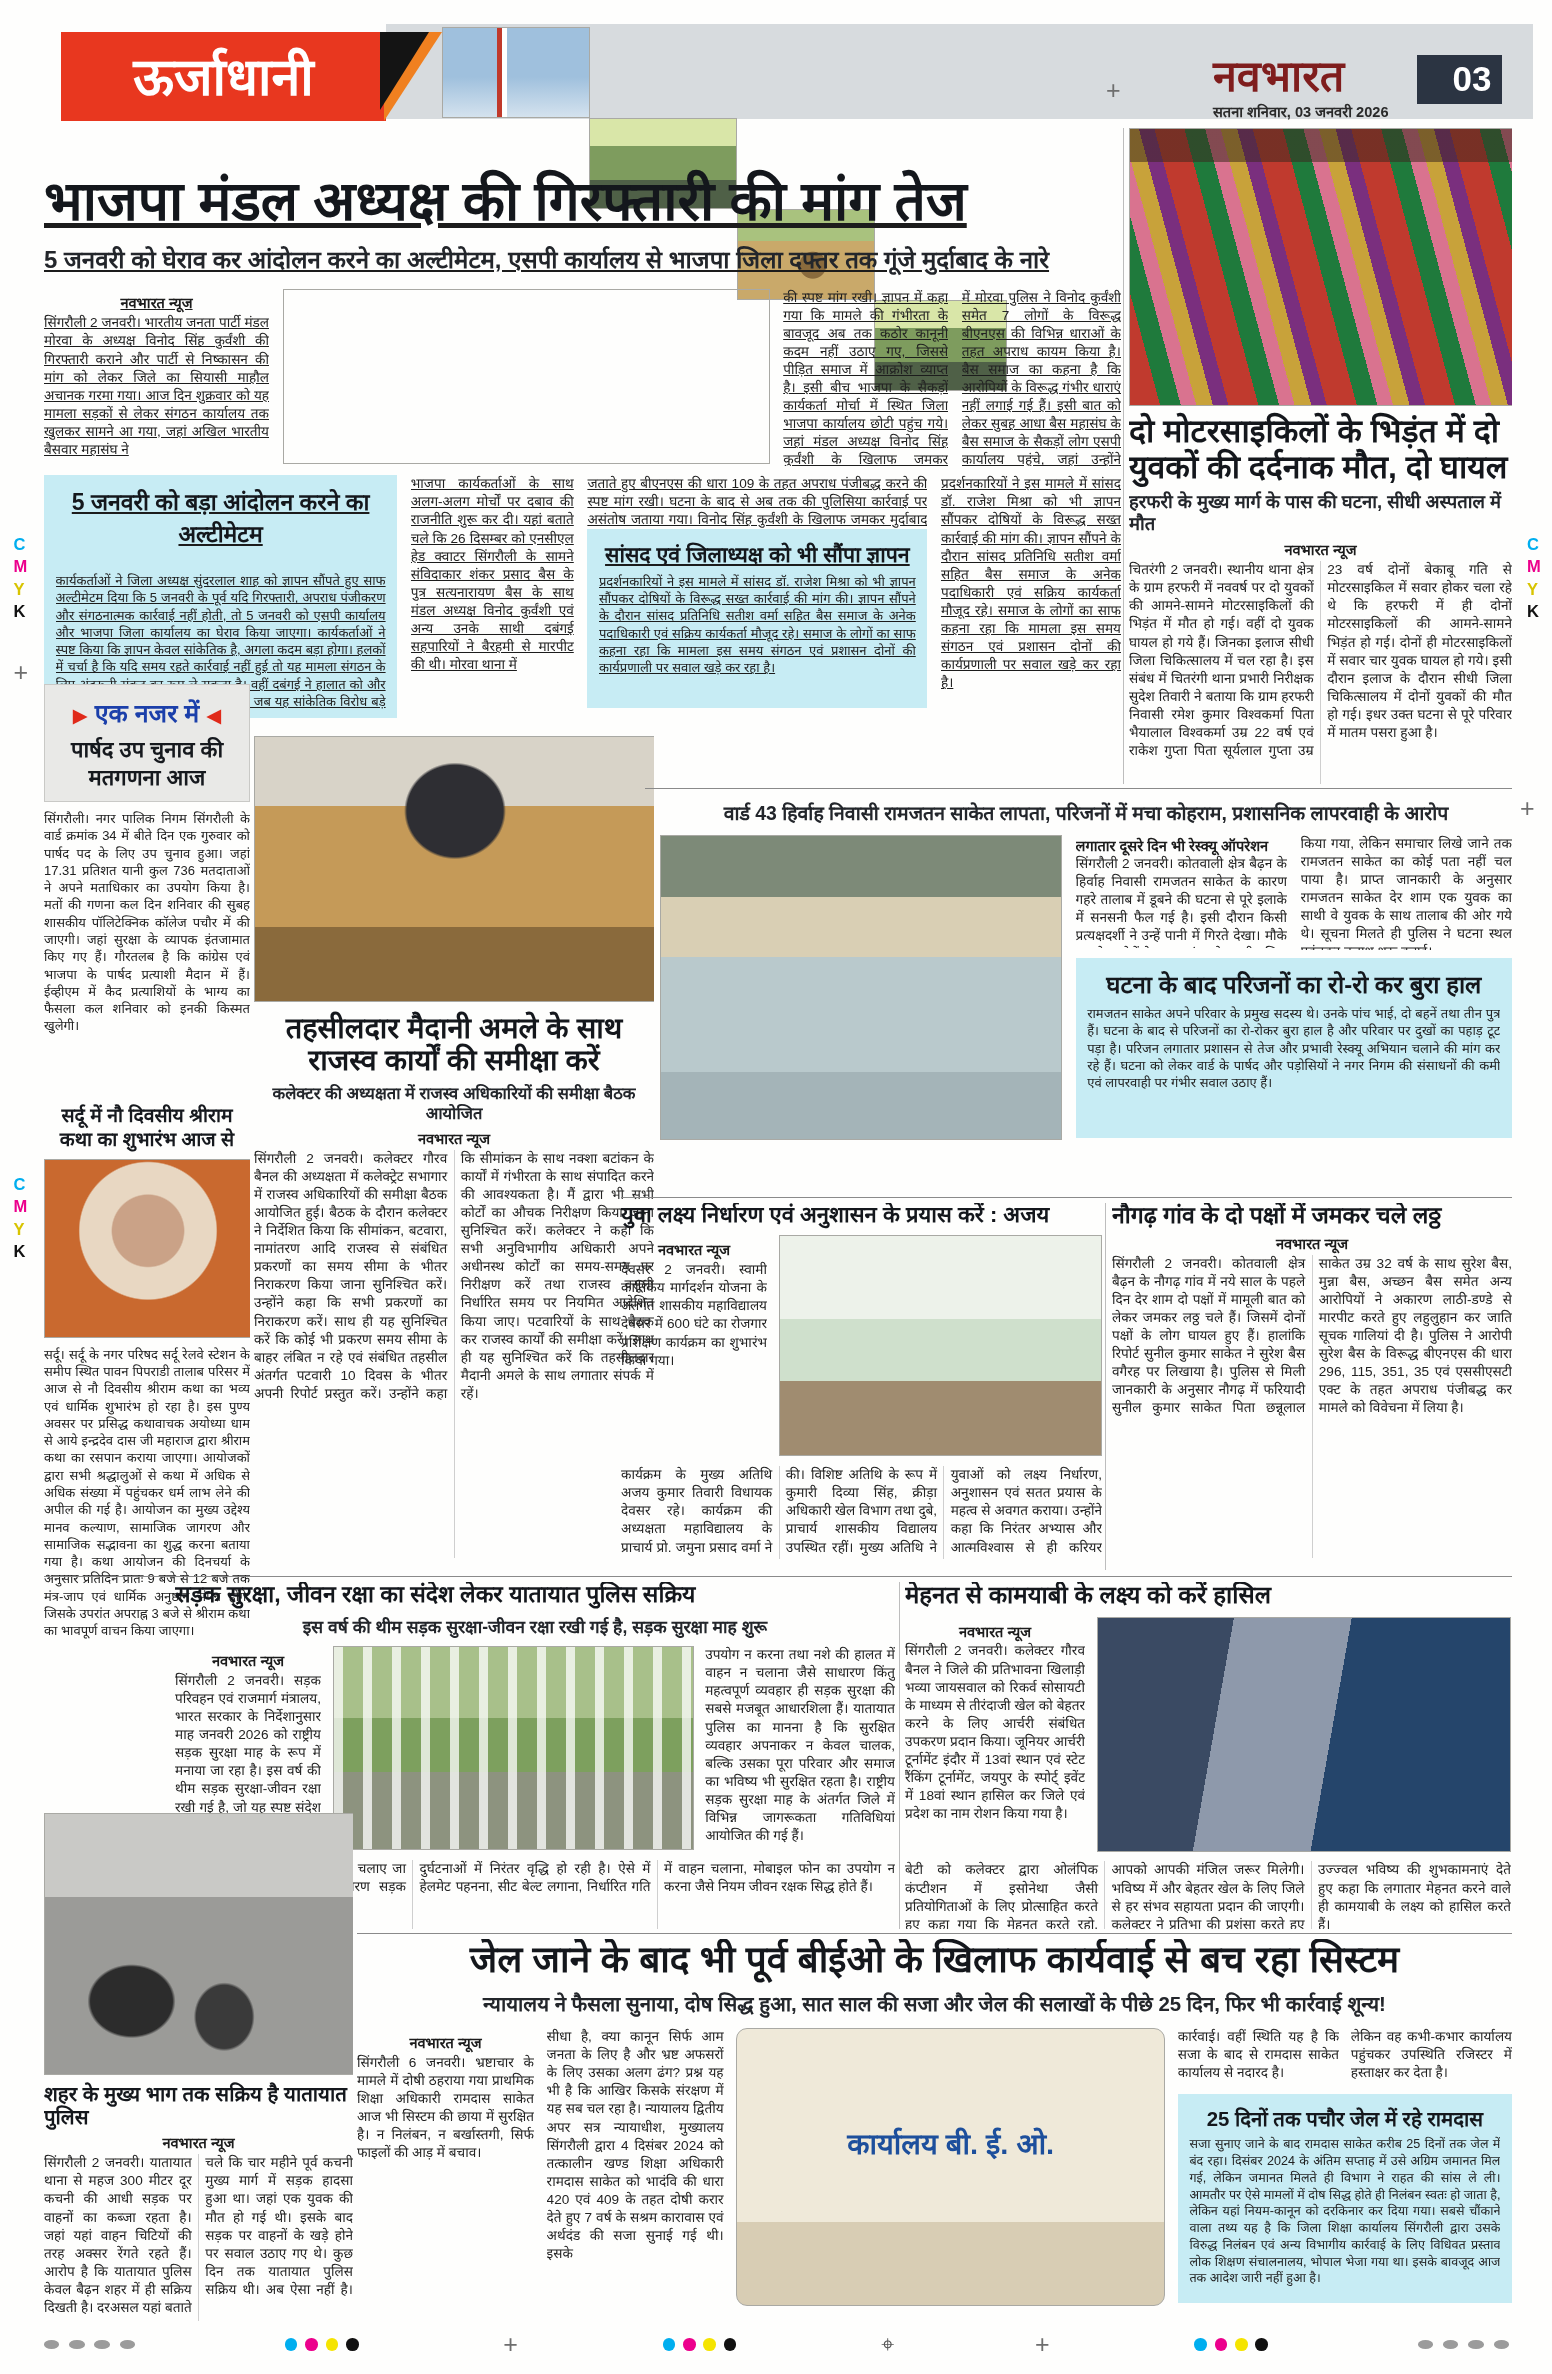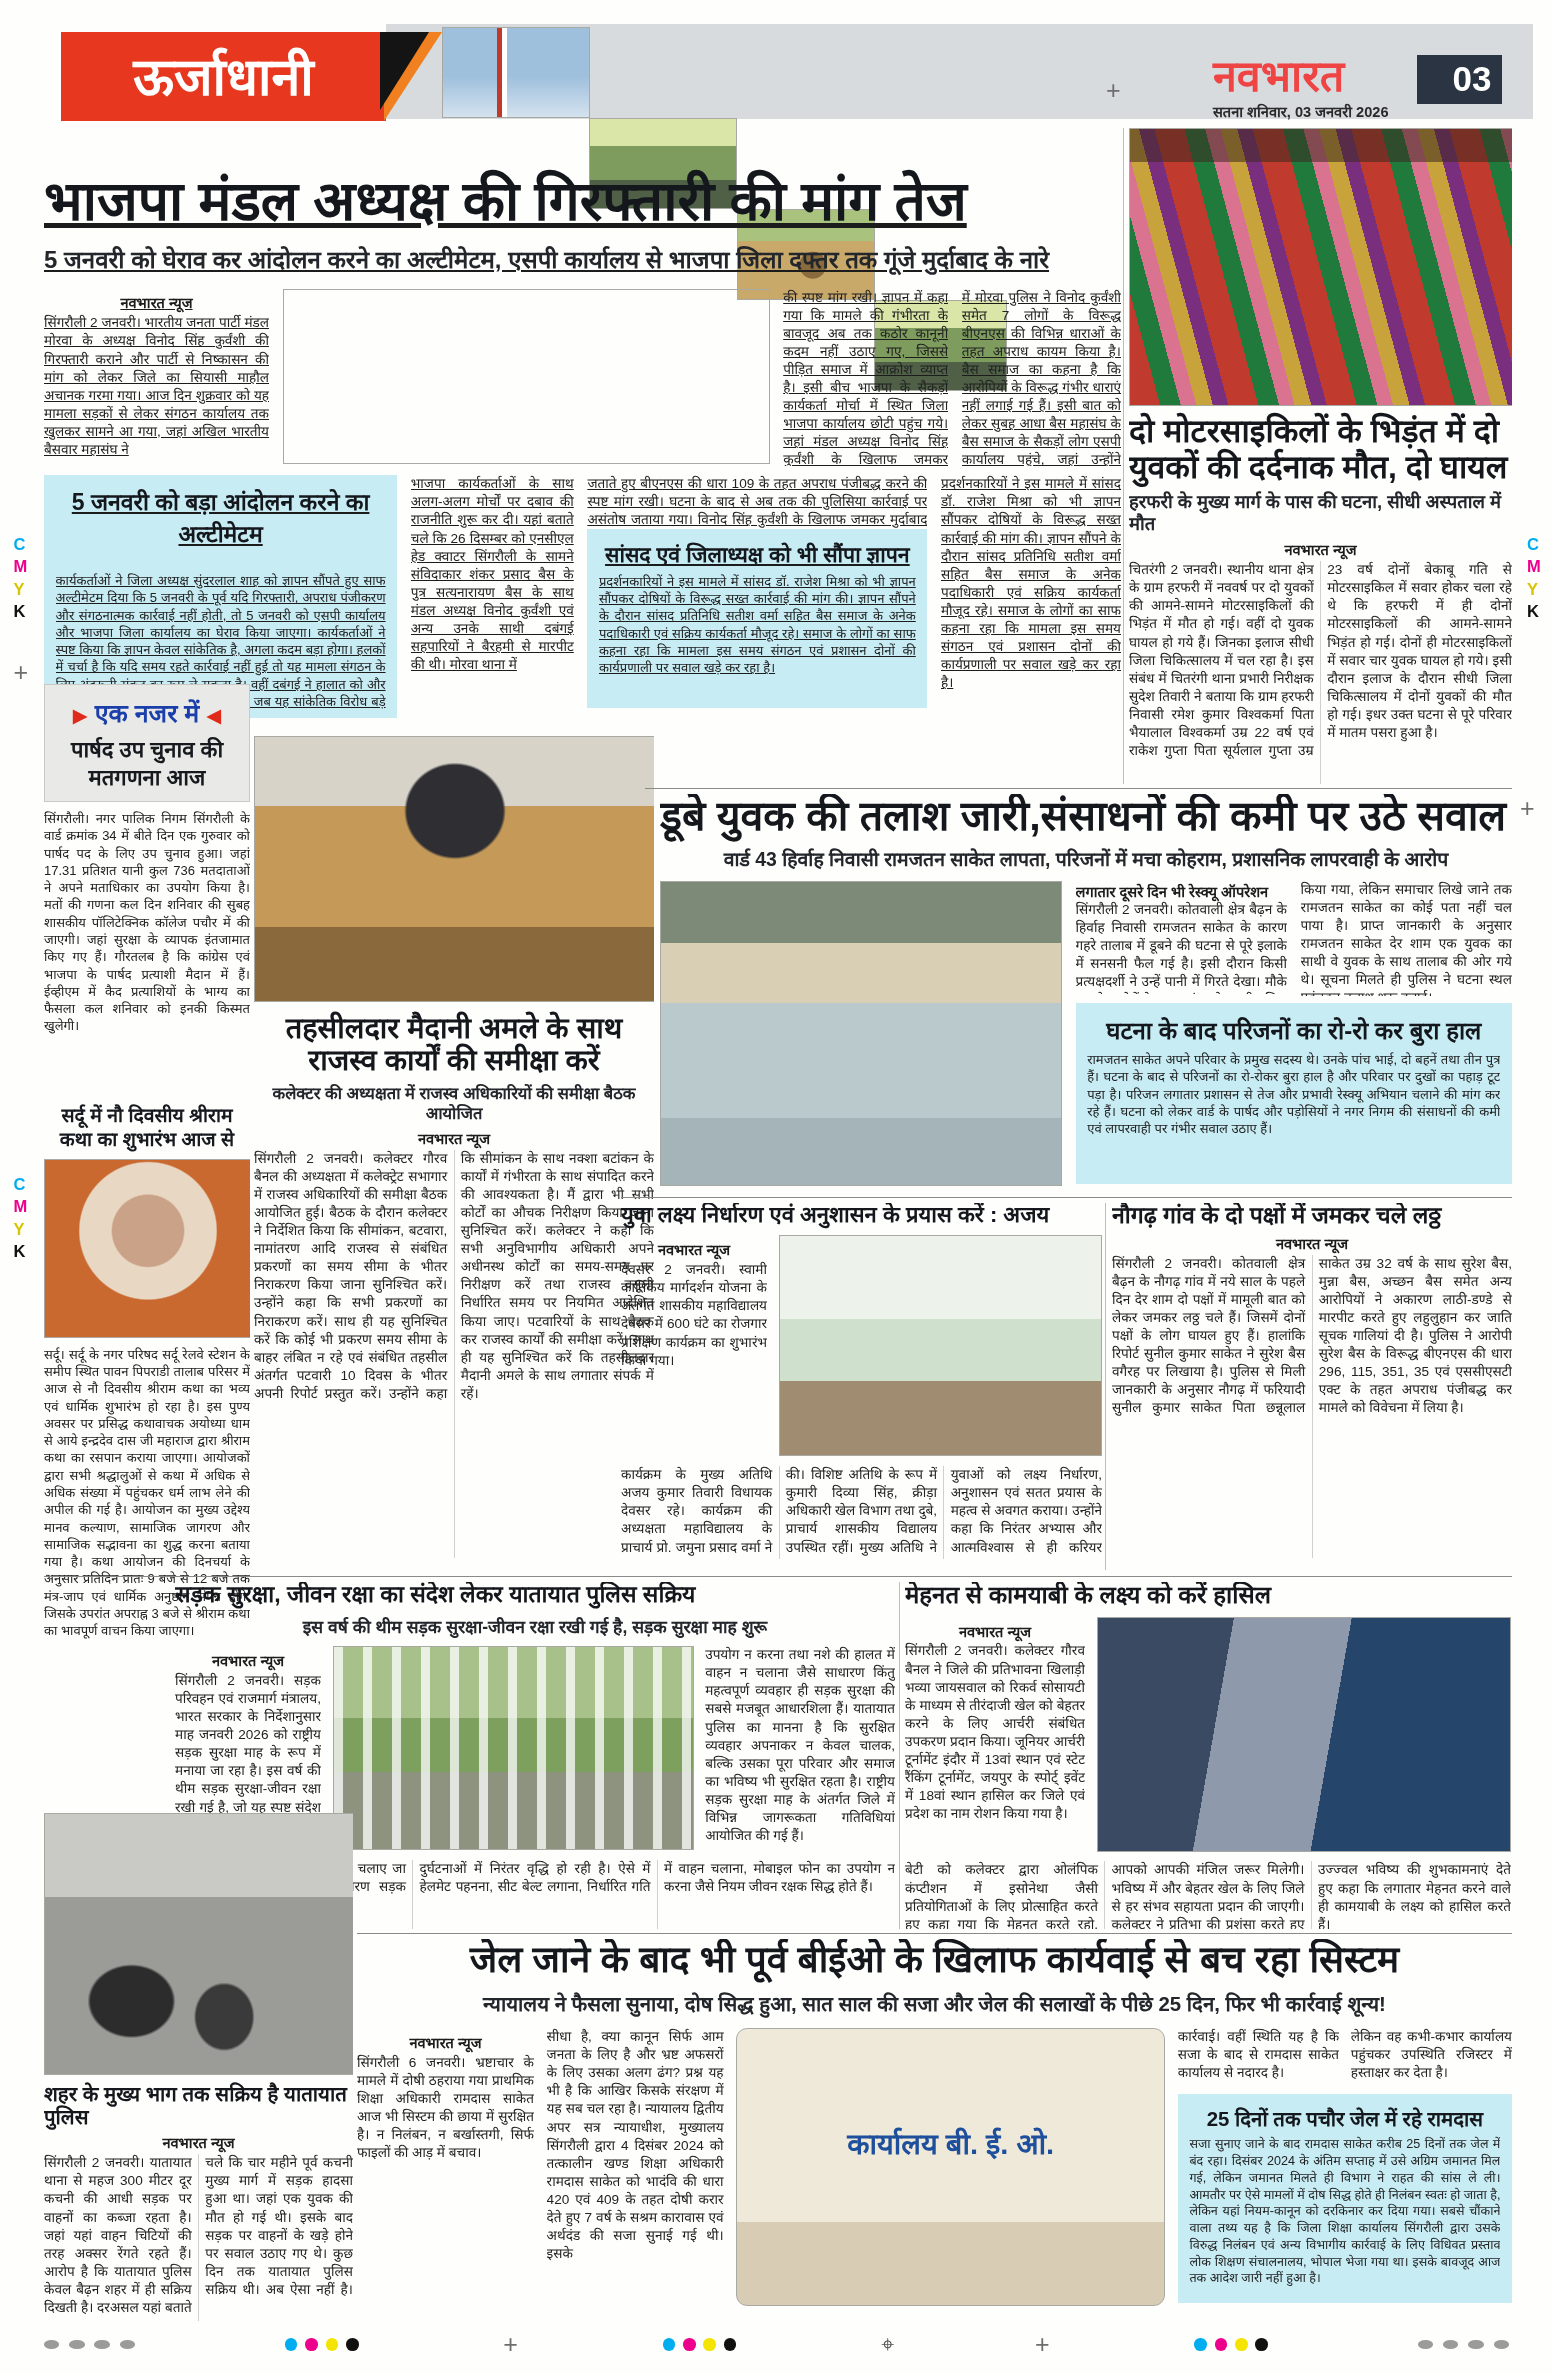--- a/index.html
+++ b/index.html
@@ -58,21 +58,21 @@
   <div class="abs" style="left:380px;top:32px;width:0;height:0;border-top:78px solid #141414;border-right:49px solid transparent;"></div>
 
   <div class="abs ph ph-strip1" style="left:442px;top:27px;width:146px;height:89px;"></div>
   <div class="abs ph ph-strip2" style="left:589px;top:27px;width:146px;height:89px;"></div>
   <div class="abs ph ph-strip3" style="left:737px;top:27px;width:136px;height:89px;"></div>
   <div class="abs ph ph-strip2" style="left:874px;top:27px;width:131px;height:89px;"></div>
 
   <div class="mark" style="left:1106px;top:78px;">+</div>
 
   <div class="abs" style="left:1213px;top:53px;width:291px;height:64px;">
-    <span style="position:absolute;left:0;top:0;font-weight:800;font-size:43px;color:#ef4444;line-height:1.1;">नवभारत</span>
+    <span style="position:absolute;left:0;top:0;font-weight:800;font-size:43px;color:#7f1d1d;line-height:1.1;">नवभारत</span>
     <span style="position:absolute;left:204px;top:1.9px;width:60px;height:49px;background:#2b3442;color:#ffffff;font-weight:800;font-size:35px;display:flex;align-items:center;justify-content:center;padding-left:25px;">03</span>
   </div>
   <div class="abs" style="left:1213px;top:101px;width:291px;font-size:14.6px;font-weight:700;color:#2a2a2a;">सतना शनिवार, 03 जनवरी 2026</div>
 
   <div class="abs story" style="left:44px;top:126px;width:1077px;height:600px;text-decoration:underline;">
     <div class="hl" style="font-size:55px;margin-top:45px;white-space:nowrap;">भाजपा मंडल अध्यक्ष की गिरफ्तारी की मांग तेज</div>
     <div class="sub" style="font-size:24px;margin-top:13.6px;white-space:nowrap;">5 जनवरी को घेराव कर आंदोलन करने का अल्टीमेटम, एसपी कार्यालय से भाजपा जिला दफ्तर तक गूंजे मुर्दाबाद के नारे</div>
     <div style="display:flex;gap:13.6px;margin-top:13.6px;height:177px;">
       <div style="width:225px;flex:none;">
         <div class="byline">नवभारत न्यूज</div>
@@ -127,21 +127,20 @@
   <div class="abs story" style="left:254px;top:736px;width:400px;height:836px;">
     <div class="ph ph-meeting" style="width:100%;height:264px;"></div>
     <div class="hl" style="font-size:29px;text-align:center;margin-top:9.7px;">तहसीलदार मैदानी अमले के साथ राजस्व कार्यों की समीक्षा करें</div>
     <div class="sub" style="font-size:16.5px;text-align:center;margin-top:7.8px;">कलेक्टर की अध्यक्षता में राजस्व अधिकारियों की समीक्षा बैठक आयोजित</div>
     <div class="byline">नवभारत न्यूज</div>
     <div class="body-txt cols2" style="height:408px;overflow:hidden;">सिंगरौली 2 जनवरी। कलेक्टर गौरव बैनल की अध्यक्षता में कलेक्ट्रेट सभागार में राजस्व अधिकारियों की समीक्षा बैठक आयोजित हुई। बैठक के दौरान कलेक्टर ने निर्देशित किया कि सीमांकन, बटवारा, नामांतरण आदि राजस्व से संबंधित प्रकरणों का समय सीमा के भीतर निराकरण किया जाना सुनिश्चित करें। उन्होंने कहा कि सभी प्रकरणों का निराकरण करें। साथ ही यह सुनिश्चित करें कि कोई भी प्रकरण समय सीमा के बाहर लंबित न रहे एवं संबंधित तहसील अंतर्गत पटवारी 10 दिवस के भीतर अपनी रिपोर्ट प्रस्तुत करें। उन्होंने कहा कि सीमांकन के साथ नक्शा बटांकन के कार्यों में गंभीरता के साथ संपादित करने की आवश्यकता है। मैं द्वारा भी सभी कोर्टों का औचक निरीक्षण किया जाना सुनिश्चित करें। कलेक्टर ने कहा कि सभी अनुविभागीय अधिकारी अपने अधीनस्थ कोर्टों का समय-समय पर निरीक्षण करें तथा राजस्व वसूली निर्धारित समय पर नियमित आदेशित किया जाए। पटवारियों के साथ बैठक कर राजस्व कार्यों की समीक्षा करें। साथ ही यह सुनिश्चित करें कि तहसीलदार मैदानी अमले के साथ लगातार संपर्क में रहें।</div>
   </div>
 
   <div class="rule-h" style="left:645px;top:788px;width:867px;"></div>
   <div class="abs story" style="left:660px;top:794px;width:852px;height:402px;">
-    <div class="hl" style="font-size:41px;white-space:nowrap;">डूबे युवक की तलाश जारी,संसाधनों की कमी पर उठे सवाल</div>
     <div class="sub" style="font-size:19.4px;margin-top:7.8px;text-align:center;">वार्ड 43 हिर्वाह निवासी रामजतन साकेत लापता, परिजनों में मचा कोहराम, प्रशासनिक लापरवाही के आरोप</div>
     <div style="display:flex;gap:13.6px;margin-top:9.7px;height:307px;">
       <div class="ph ph-river" style="width:400px;flex:none;height:303px;"></div>
       <div style="flex:1;">
         <div style="display:flex;gap:13.6px;height:115px;overflow:hidden;">
           <div style="flex:1;">
             <div class="kicker">लगातार दूसरे दिन भी रेस्क्यू ऑपरेशन</div>
             <div class="body-txt" style="height:93px;overflow:hidden;">सिंगरौली 2 जनवरी। कोतवाली क्षेत्र बैढ़न के हिर्वाह निवासी रामजतन साकेत के कारण गहरे तालाब में डूबने की घटना से पूरे इलाके में सनसनी फैल गई है। इसी दौरान किसी प्रत्यक्षदर्शी ने उन्हें पानी में गिरते देखा। मौके पर गोताखोरों के साथ तुरंत कोतवाली पुलिस एवं एसडीआरएफ तथा स्थानीय लोग मौके पर पहुंचे और स्थिति का जायजा लिया। आज सुबह से दोबारा रेस्क्यू ऑपरेशन शुरू किया गया।</div>
           </div>
           <div class="body-txt" style="flex:1;overflow:hidden;">किया गया, लेकिन समाचार लिखे जाने तक रामजतन साकेत का कोई पता नहीं चल पाया है। प्राप्त जानकारी के अनुसार रामजतन साकेत देर शाम एक युवक का साथी वे युवक के साथ तालाब की ओर गये थे। सूचना मिलते ही पुलिस ने घटना स्थल पहुंचकर तलाश शुरू कराई।</div>

